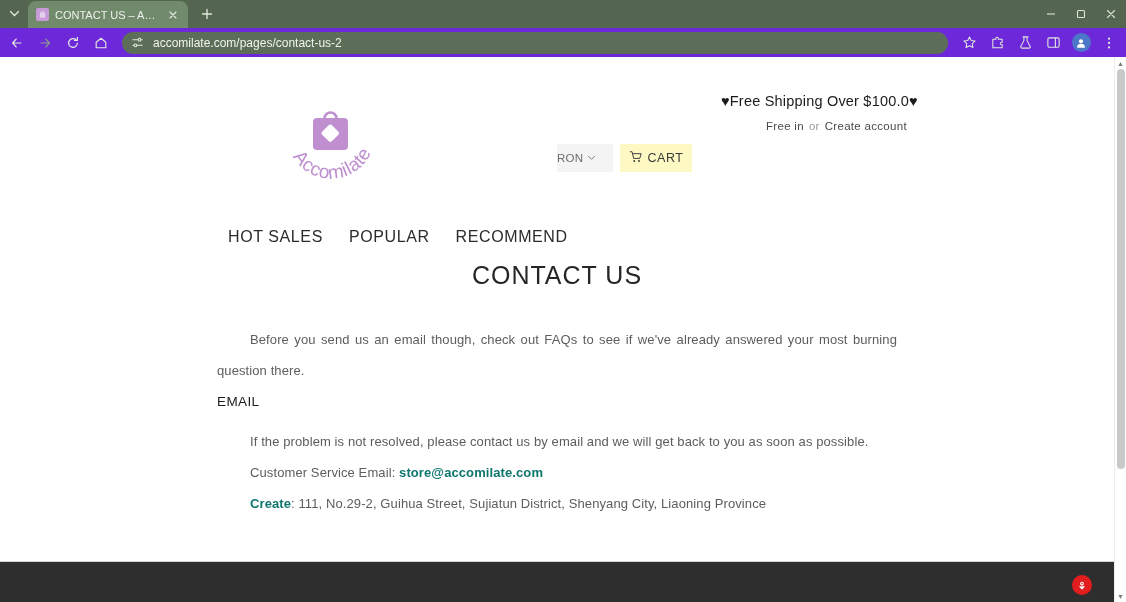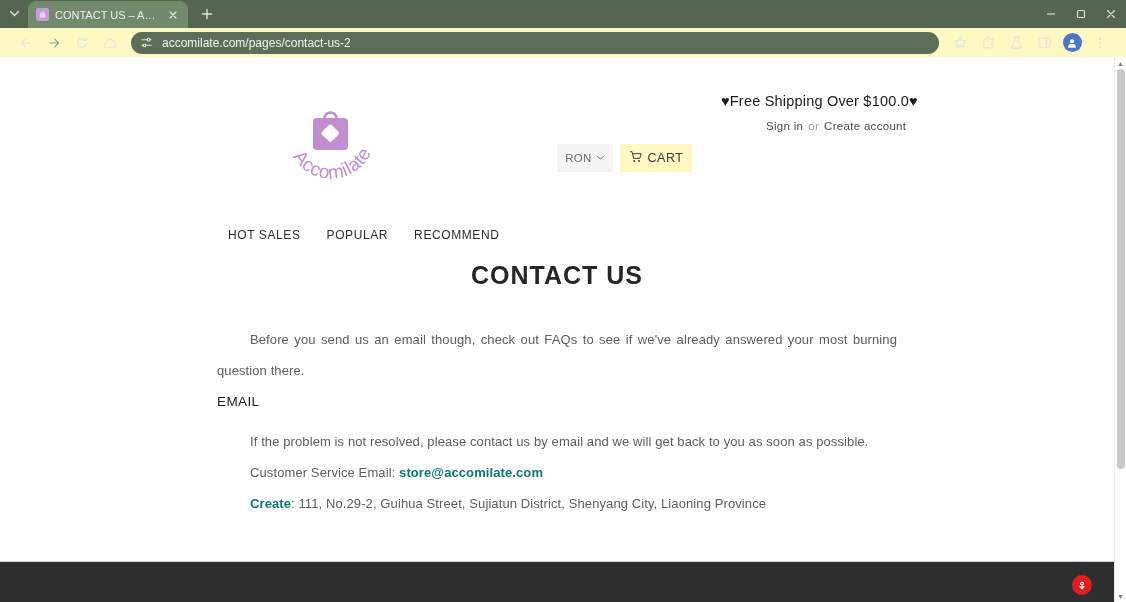--- a/index.html
+++ b/index.html
@@ -47,22 +47,22 @@
   .win-controls {
     position: absolute; right: 0; top: 0; height: 28px;
     display: flex; align-items: center;
   }
   .win-btn {
     width: 30px; height: 28px; display: flex; align-items: center;
     justify-content: center; color: #dde4da;
   }
 
   .toolbar {
-    height: 29px; background: #fef9c3;
-    display: flex; align-items: center; padding: 0 13px; gap: 2px;
+    height: 29px; background: #6d28d9;
+    display: flex; align-items: center; padding: 0 4px; gap: 2px;
   }
   .nav-btn {
     width: 26px; height: 26px; border-radius: 50%;
     display: flex; align-items: center; justify-content: center;
     color: #e2e9e0;
   }
   .nav-btn.disabled { color: #8fa189; }
   .omnibox {
     flex: 1; height: 22px; background: #68796300;
     border-radius: 12px; display: flex; align-items: center;
@@ -133,44 +133,44 @@
     display: flex; align-items: center; padding: 0 9px;
   }
   .searchbox input {
     border: none; outline: none; background: transparent;
     font-size: 12.5px; color: #8c8c8c; width: 155px;
     font-family: "Liberation Sans", sans-serif; letter-spacing: .3px;
   }
   .search-btn { color: #5e5e5e; display:flex;align-items:center; }
   .currency {
     width: 56px; height: 28px; background: #f4f4f4;
-    display: flex; align-items: center; justify-content: center; gap: 4px;
+    display: flex; align-items: center; justify-content: flex-start; gap: 4px;
     font-size: 11.5px; color: #6d6d6d; letter-spacing: .3px;
   }
   .cart {
     width: 72px; height: 28px; background: #fef9c3;
     display: flex; align-items: center; justify-content: center; gap: 5px;
     font-size: 12.5px; color: #3a3a3a; letter-spacing: .5px;
   }
 
   
   .mainnav {
     position: absolute; left: 228px; top: 171px;
     display: flex; gap: 26px;
   }
   .mainnav a {
-    font-size: 12px; color: #2b2b2b; text-decoration: none;
+    font-size: 16px; color: #2b2b2b; text-decoration: none;
     letter-spacing: .6px;
   }
 
   
   .content { position: absolute; top: 200px; left: 0; width: 1114px; }
   .page-title {
     text-align: center; font-size: 25px; color: #262626;
-    font-weight: 700; letter-spacing: 1px; margin-top: 4px;
+    font-weight: 400; letter-spacing: 1px; margin-top: 4px;
   }
   .body-wrap { width: 680px; margin: 34px auto 0; }
   h4.sec {
     font-size: 13.5px; color: #1d1d1d; font-weight: 400;
     letter-spacing: .4px; margin-bottom: 17px;
   }
   p.para {
     font-size: 13px; color: #5d5d5d; line-height: 31px;
     letter-spacing: .1px; text-indent: 33px; margin-bottom: 8px;
     text-align: justify;
@@ -326,21 +326,21 @@
             <path id="arcpath" d="M8 55 A44 44 0 0 0 88 55" fill="none"></path>
             <text font-family="Liberation Sans, sans-serif" font-size="19" fill="#bf8fd0" letter-spacing="0.4">
               <textPath href="#arcpath" startOffset="4%">Accomilate</textPath>
             </text>
           </svg>
         </div>
 
         <div class="promo">♥Free Shipping Over $100.0♥</div>
 
         <div class="account-row">
-          <a href="#">Sign in</a><span class="or">or</span><a href="#">Create account</a>
+          <a href="#">Free in</a><span class="or">or</span><a href="#">Create account</a>
         </div>
 
         <div class="tools">
           <div class="currency">
             <span>RON</span>
             <span>
               <svg width="9" height="9" viewBox="0 0 10 10">
                   <path d="M1.5 3.5L5 7l3.5-3.5" stroke="currentColor" stroke-width="1" fill="none" stroke-linecap="round"></path>
                 </svg>
             </span>

